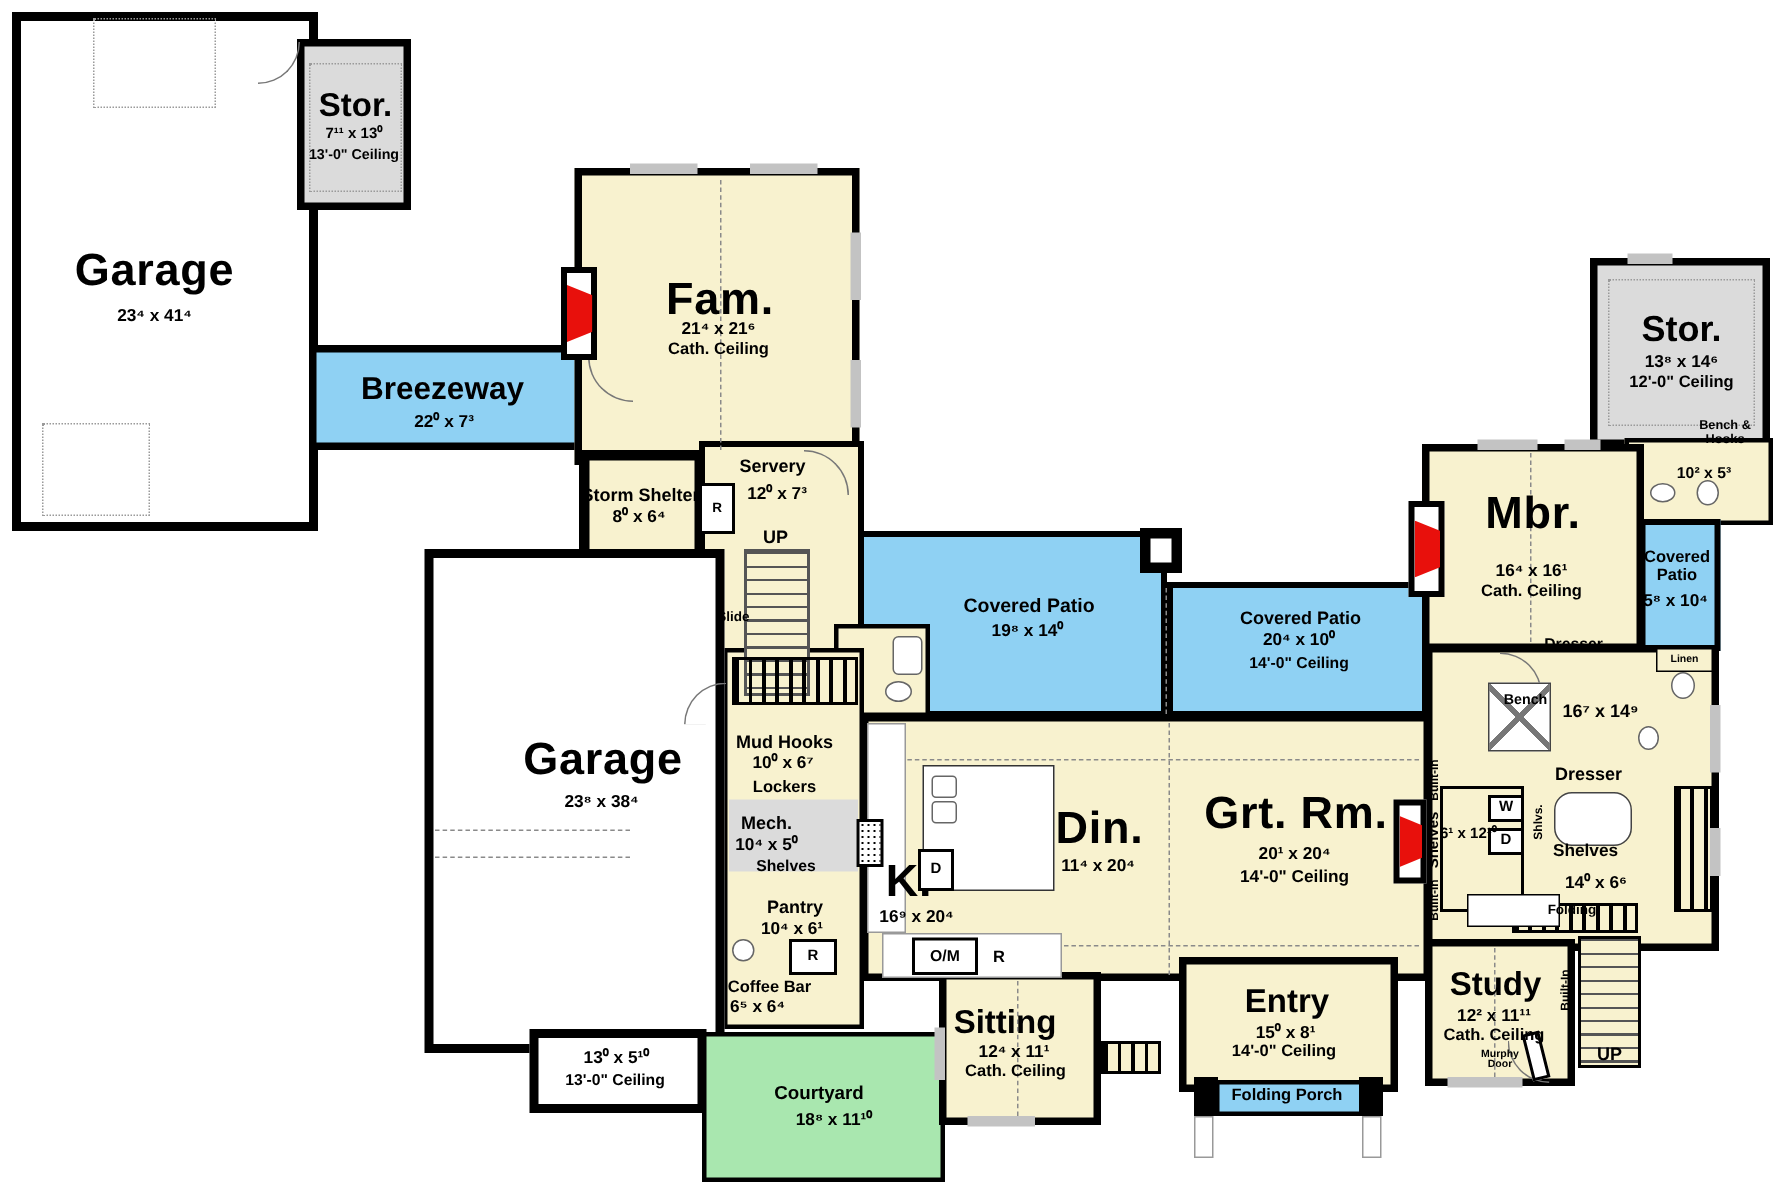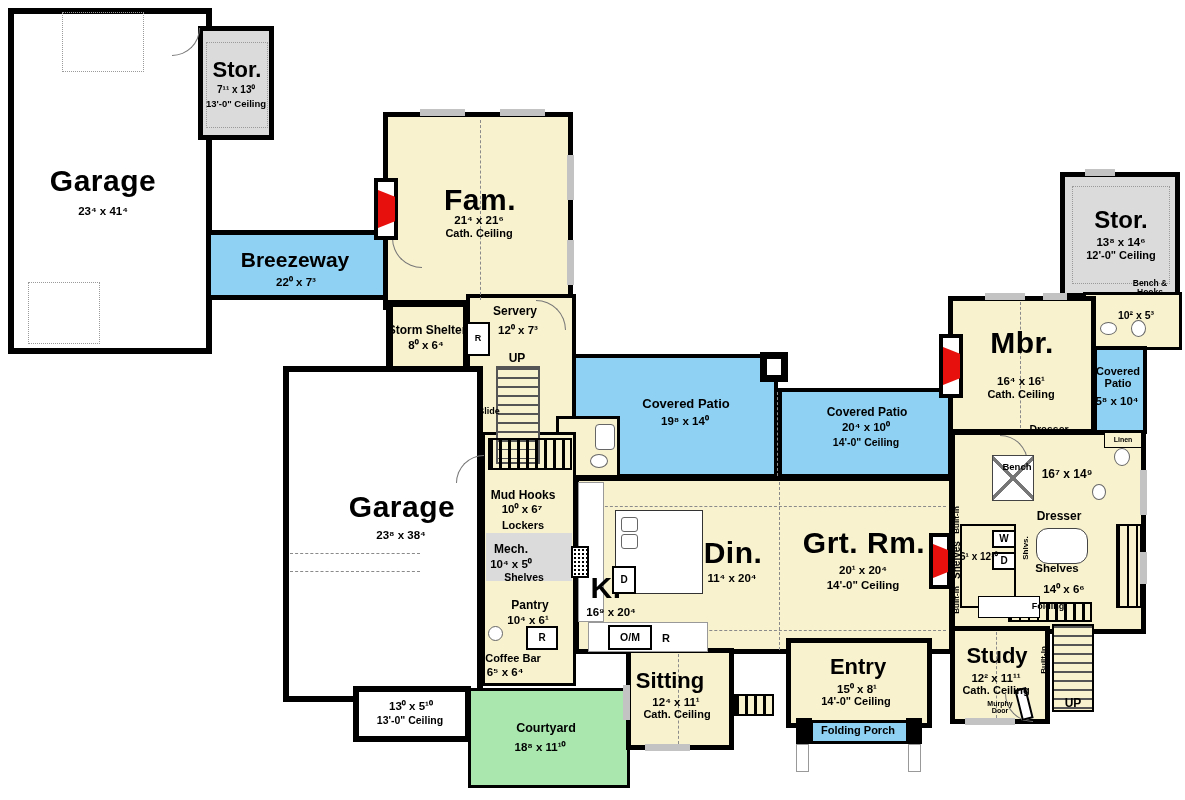--- a/index.html
+++ b/index.html
@@ -235,21 +235,21 @@
   <div class="lbl" style="left:513px;top:659px;font-size:11px;">Coffee Bar</div>
   <div class="lbl dim" style="left:505px;top:672px;">6⁵ x 6⁴</div>
 
   <div class="lbl nm" style="left:402px;top:507px;">Garage</div>
   <div class="lbl dim" style="left:401px;top:535px;">23⁸ x 38⁴</div>
 
   <div class="lbl dim" style="left:411px;top:706px;">13⁰ x 5¹⁰</div>
   <div class="lbl ceil" style="left:410px;top:721px;font-size:10.5px;">13'-0" Ceiling</div>
 
   <div class="lbl" style="left:546px;top:729px;font-size:12.5px;">Courtyard</div>
-  <div class="lbl dim" style="left:540px;top:747px;text-align:right;">18⁸ x 11¹⁰</div>
+  <div class="lbl dim" style="left:556px;top:747px;text-align:right;">18⁸ x 11¹⁰</div>
 
   <div class="lbl nm2" style="left:670px;top:681px;">Sitting</div>
   <div class="lbl dim" style="left:676px;top:702px;">12⁴ x 11¹</div>
   <div class="lbl ceil" style="left:677px;top:715px;">Cath. Ceiling</div>
 
   <div class="lbl nm2" style="left:858px;top:667px;text-align:right;">Entry</div>
   <div class="lbl dim" style="left:857px;top:689px;">15⁰ x 8¹</div>
   <div class="lbl ceil" style="left:856px;top:702px;">14'-0" Ceiling</div>
   <div class="lbl sm" style="left:858px;top:731px;">Folding Porch</div>
 

